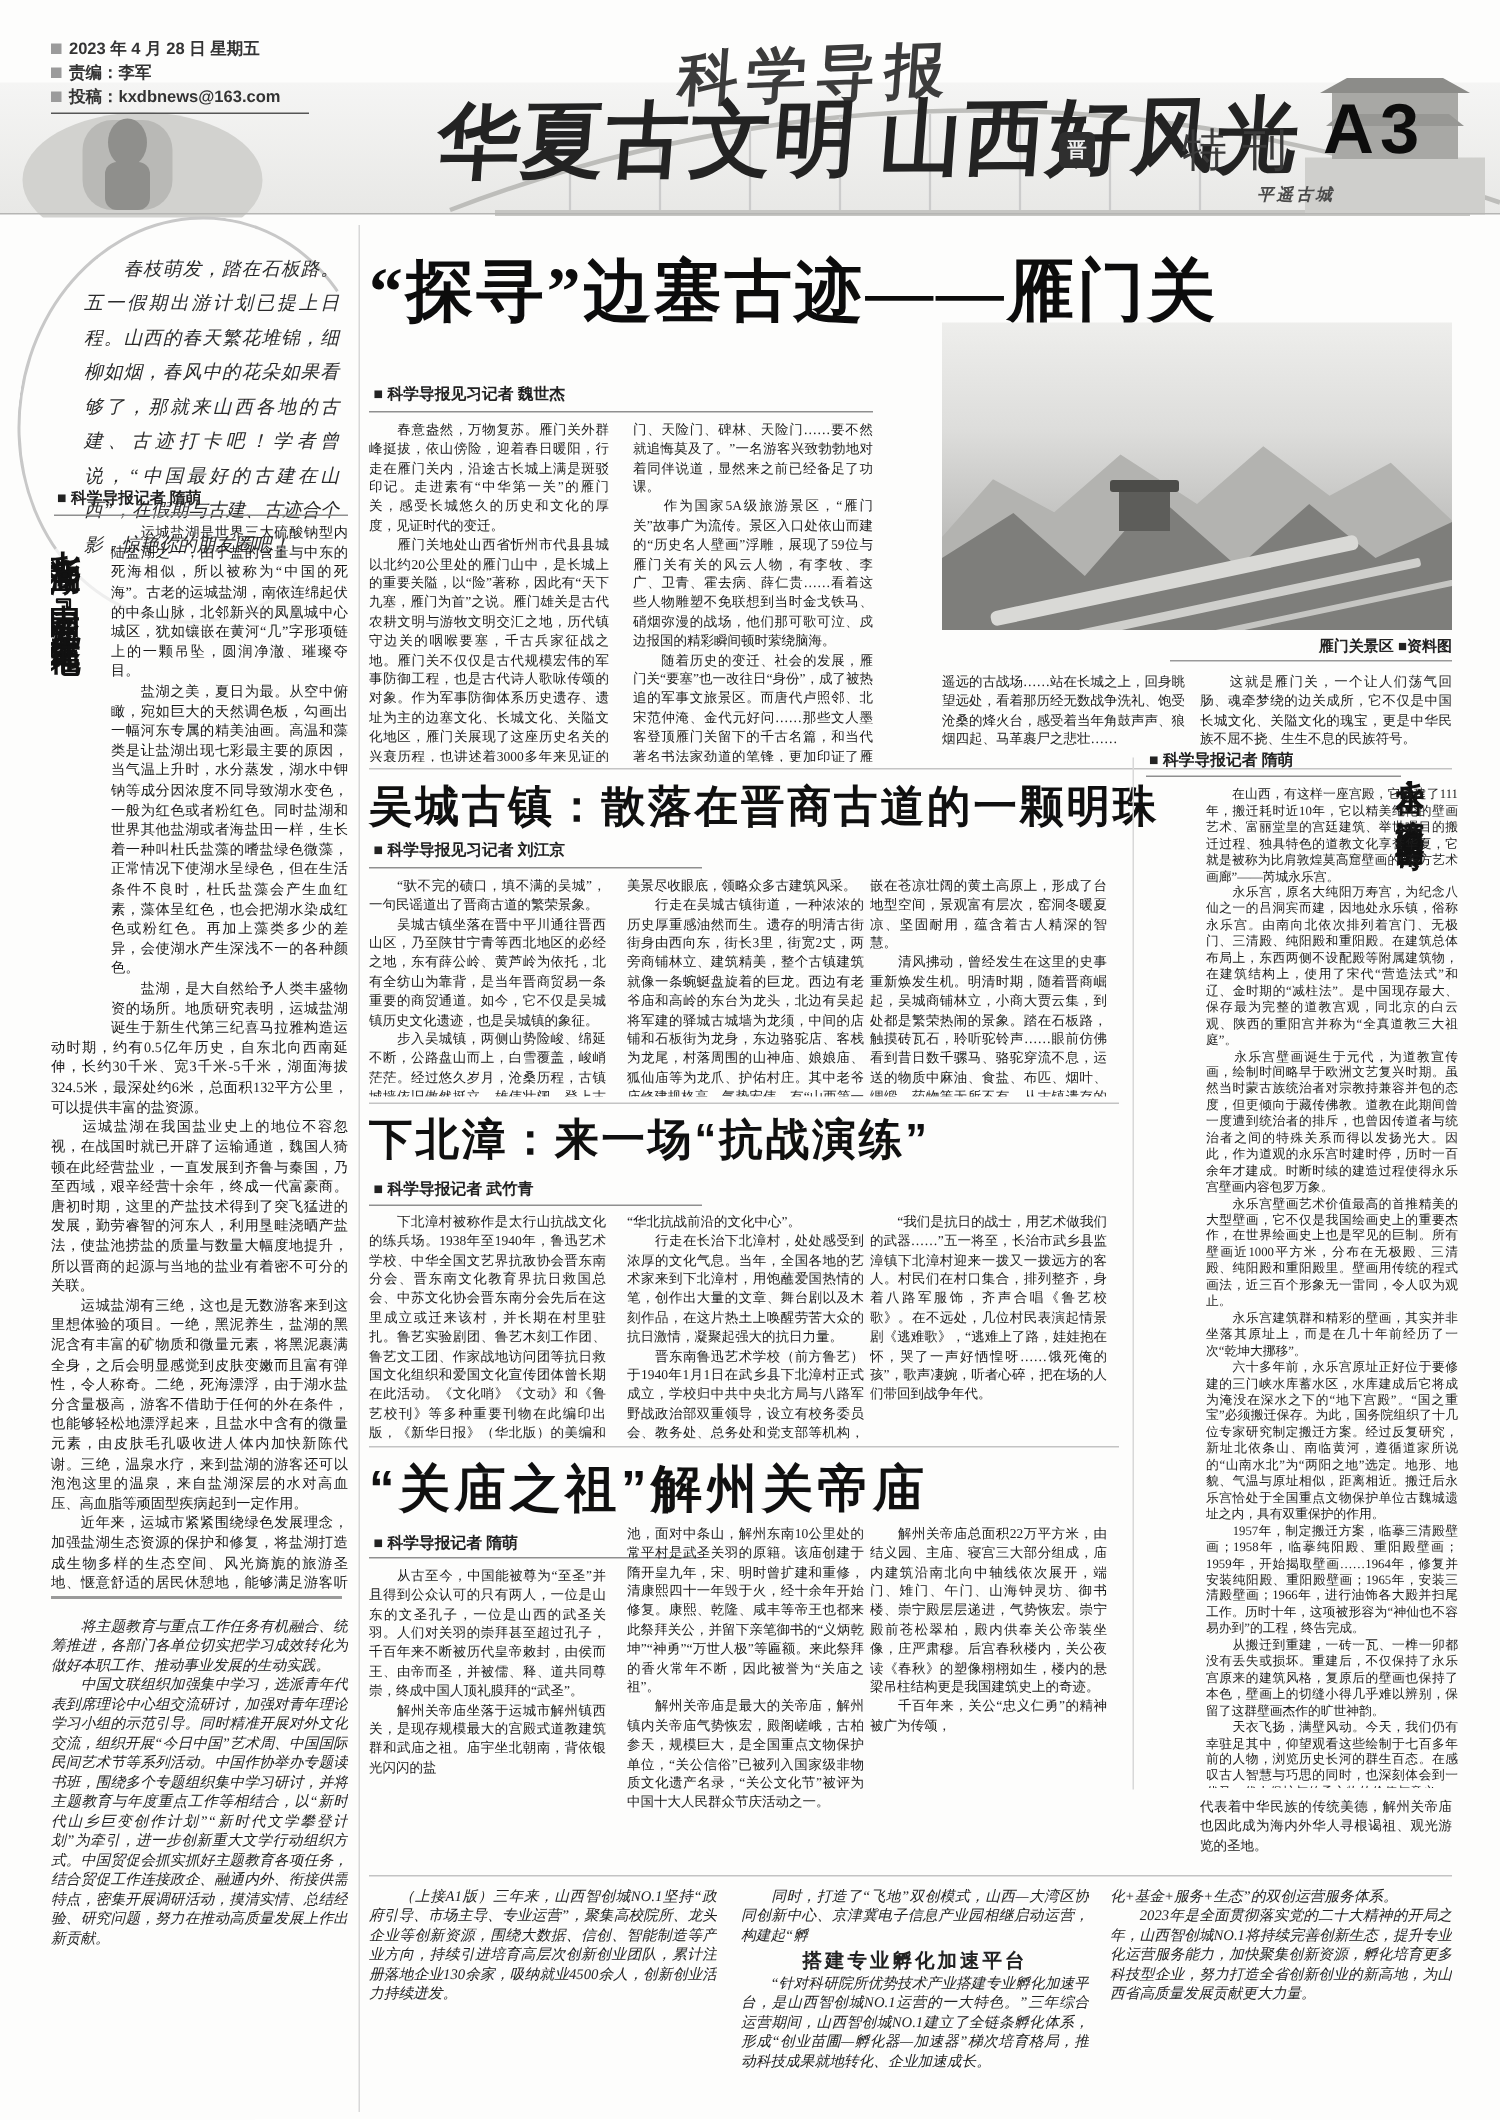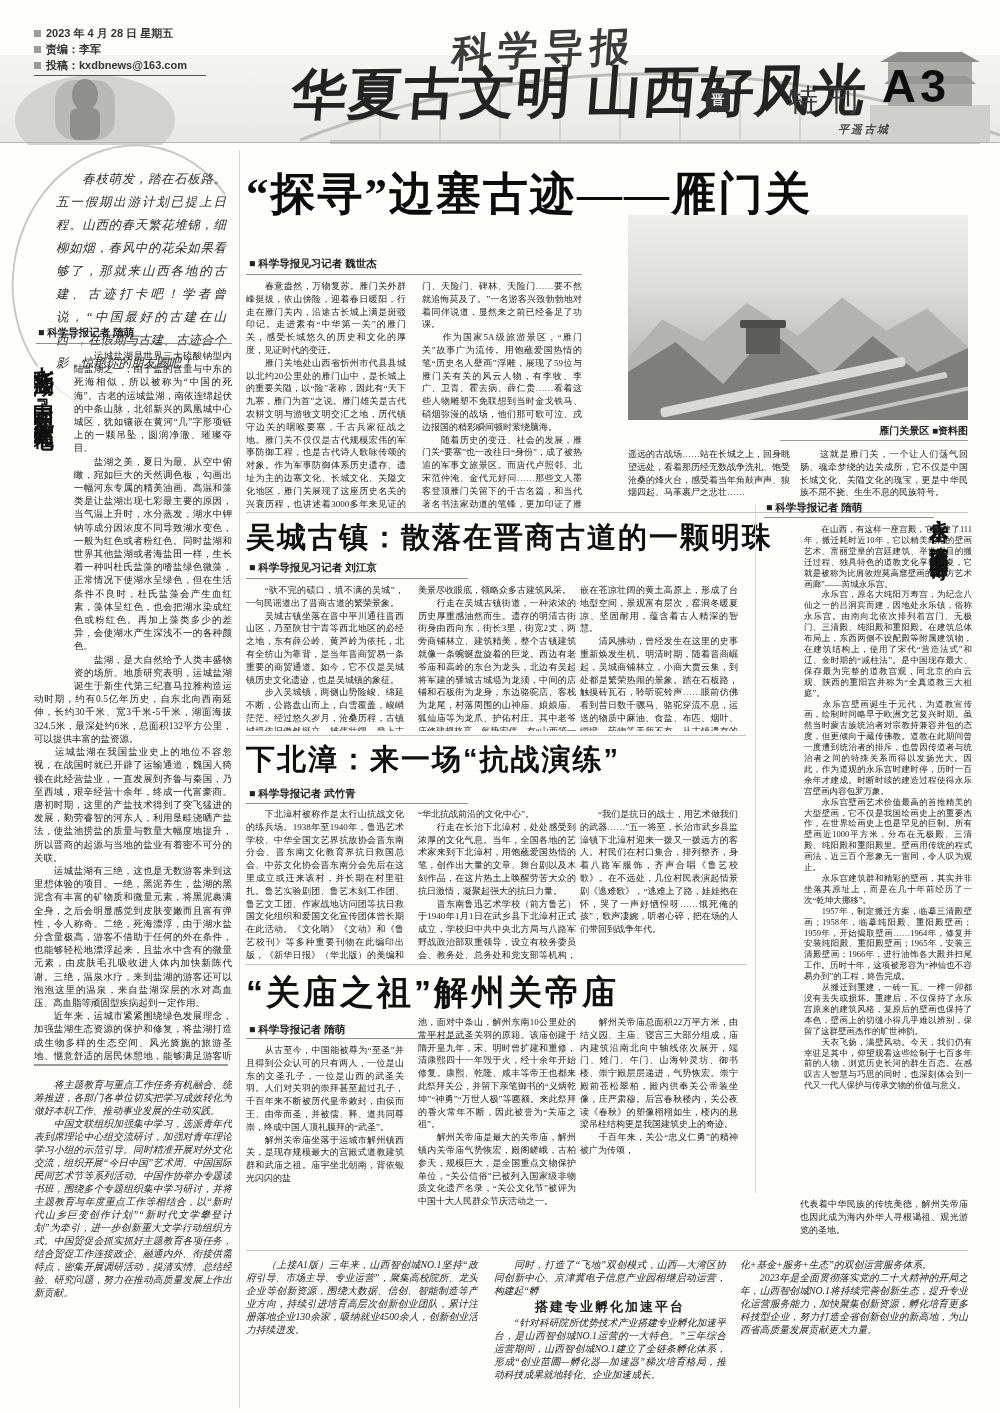--- a/index.html
+++ b/index.html
@@ -136,21 +136,21 @@
 
   <div class="h-main">“探寻”边塞古迹——雁门关</div>
   <div class="byline" style="left:249px;top:256px;">■ 科学导报见习记者 魏世杰</div>
   <div class="b-rule" style="left:246px;top:274px;width:336px;"></div>
   <div class="col" style="left:246px;top:280px;width:160px;height:228px;">
       <p>　　春意盎然，万物复苏。雁门关外群峰挺拔，依山傍险，迎着春日暖阳，行走在雁门关内，沿途古长城上满是斑驳印记。走进素有“中华第一关”的雁门关，感受长城悠久的历史和文化的厚度，见证时代的变迁。</p>
       <p>　　雁门关地处山西省忻州市代县县城以北约20公里处的雁门山中，是长城上的重要关隘，以“险”著称，因此有“天下九塞，雁门为首”之说。雁门雄关是古代农耕文明与游牧文明交汇之地，历代镇守边关的咽喉要塞，千古兵家征战之地。雁门关不仅仅是古代规模宏伟的军事防御工程，也是古代诗人歌咏传颂的对象。作为军事防御体系历史遗存、遗址为主的边塞文化、长城文化、关隘文化地区，雁门关展现了这座历史名关的兴衰历程，也讲述着3000多年来见证的沧桑历史和风云际会。</p>
     </div>
   <div class="col" style="left:422px;top:280px;width:160px;height:228px;">
       <p>门、天险门、碑林、天险门……要不然就追悔莫及了。”一名游客兴致勃勃地对着同伴说道，显然来之前已经备足了功课。</p>
-      <p>　　作为国家5A级旅游景区，“雁门关”故事广为流传。用饱蘸爱国热情的笔“历史名人壁画”浮雕，展现了59位与雁门关有关的风云人物，有李牧、李广、卫青、霍去病、薛仁贵……看着这些人物雕塑不免联想到当时金戈铁马、硝烟弥漫的战场，他们那可歌可泣、戍边报国的精彩瞬间顿时萦绕脑海。</p>
+      <p>　　作为国家5A级旅游景区，“雁门关”故事广为流传。景区入口处依山而建的“历史名人壁画”浮雕，展现了59位与雁门关有关的风云人物，有李牧、李广、卫青、霍去病、薛仁贵……看着这些人物雕塑不免联想到当时金戈铁马、硝烟弥漫的战场，他们那可歌可泣、戍边报国的精彩瞬间顿时萦绕脑海。</p>
       <p>　　随着历史的变迁、社会的发展，雁门关“要塞”也一改往日“身份”，成了被热追的军事文旅景区。而唐代卢照邻、北宋范仲淹、金代元好问……那些文人墨客登顶雁门关留下的千古名篇，和当代著名书法家劲道的笔锋，更加印证了雁门雄关的威武霸气。</p>
     </div>
   <div class="photo">
     <div class="mtn-far"></div>
     <div class="mtn-near"></div>
     <div class="wall"></div>
     <div class="tower"></div>
   </div>
   <div class="caption">雁门关景区 ■资料图</div>
   <div class="hrule" style="left:780px;top:440px;width:188px;background:#999;"></div>
@@ -219,20 +219,21 @@
   <div class="vrule" style="left:755px;top:505px;height:688px;"></div>
   <div class="byline" style="left:766px;top:500px;">■ 科学导报记者 隋萌</div>
   <div class="b-rule" style="left:764px;top:517px;width:170px;"></div>
   <div class="vtitle vt-yongle">永乐宫：演绎不同时空的传奇</div>
   <div class="col yl-body" style="left:764px;top:524px;width:168px;height:668px;">
       <p>　　在山西，有这样一座宫殿，它修建了111年，搬迁耗时近10年，它以精美绝伦的壁画艺术、富丽堂皇的宫廷建筑、举世瞩目的搬迁过程、独具特色的道教文化享誉华夏，它就是被称为比肩敦煌莫高窟壁画的“东方艺术画廊”——芮城永乐宫。</p>
       <p>　　永乐宫，原名大纯阳万寿宫，为纪念八仙之一的吕洞宾而建，因地处永乐镇，俗称永乐宫。由南向北依次排列着宫门、无极门、三清殿、纯阳殿和重阳殿。在建筑总体布局上，东西两侧不设配殿等附属建筑物，在建筑结构上，使用了宋代“营造法式”和辽、金时期的“减柱法”。是中国现存最大、保存最为完整的道教宫观，同北京的白云观、陕西的重阳宫并称为“全真道教三大祖庭”。</p>
       <p>　　永乐宫壁画诞生于元代，为道教宣传画，绘制时间略早于欧洲文艺复兴时期。虽然当时蒙古族统治者对宗教持兼容并包的态度，但更倾向于藏传佛教。道教在此期间曾一度遭到统治者的排斥，也曾因传道者与统治者之间的特殊关系而得以发扬光大。因此，作为道观的永乐宫时建时停，历时一百余年才建成。时断时续的建造过程使得永乐宫壁画内容包罗万象。</p>
       <p>　　永乐宫壁画艺术价值最高的首推精美的大型壁画，它不仅是我国绘画史上的重要杰作，在世界绘画史上也是罕见的巨制。所有壁画近1000平方米，分布在无极殿、三清殿、纯阳殿和重阳殿里。壁画用传统的程式画法，近三百个形象无一雷同，令人叹为观止。</p>
       <p>　　永乐宫建筑群和精彩的壁画，其实并非坐落其原址上，而是在几十年前经历了一次“乾坤大挪移”。</p>
+      <p>　　六十多年前，永乐宫原址正好位于要修建的三门峡水库蓄水区，水库建成后它将成为淹没在深水之下的“地下宫殿”。“国之重宝”必须搬迁保存。为此，国务院组织了十几位专家研究制定搬迁方案。经过反复研究，新址北依条山、南临黄河，遵循道家所说的“山南水北”为“两阳之地”选定。地形、地貌、气温与原址相似，距离相近。搬迁后永乐宫恰处于全国重点文物保护单位古魏城遗址之内，具有双重保护的作用。</p>
       <p>　　1957年，制定搬迁方案，临摹三清殿壁画；1958年，临摹纯阳殿、重阳殿壁画；1959年，开始揭取壁画……1964年，修复并安装纯阳殿、重阳殿壁画；1965年，安装三清殿壁画；1966年，进行油饰各大殿并扫尾工作。历时十年，这项被形容为“神仙也不容易办到”的工程，终告完成。</p>
       <p>　　从搬迁到重建，一砖一瓦、一榫一卯都没有丢失或损坏。重建后，不仅保持了永乐宫原来的建筑风格，复原后的壁画也保持了本色，壁画上的切缝小得几乎难以辨别，保留了这群壁画杰作的旷世神韵。</p>
       <p>　　天衣飞扬，满壁风动。今天，我们仍有幸驻足其中，仰望观看这些绘制于七百多年前的人物，浏览历史长河的群生百态。在感叹古人智慧与巧思的同时，也深刻体会到一代又一代人保护与传承文物的价值与意义。</p>
     </div>
 
   <div class="col italic-col" style="left:246px;top:1258px;width:232px;height:148px;">
       <p>　　（上接A1版）三年来，山西智创城NO.1坚持“政府引导、市场主导、专业运营”，聚集高校院所、龙头企业等创新资源，围绕大数据、信创、智能制造等产业方向，持续引进培育高层次创新创业团队，累计注册落地企业130余家，吸纳就业4500余人，创新创业活力持续迸发。</p>
     </div>
   <div class="col italic-col" style="left:494px;top:1258px;width:232px;height:148px;">
     <div>

